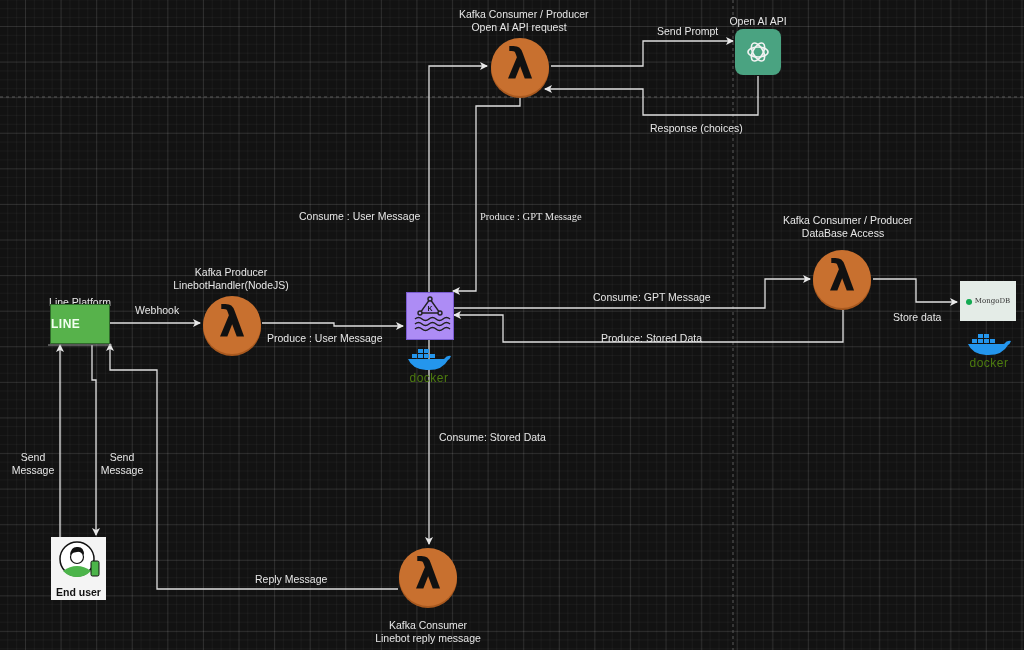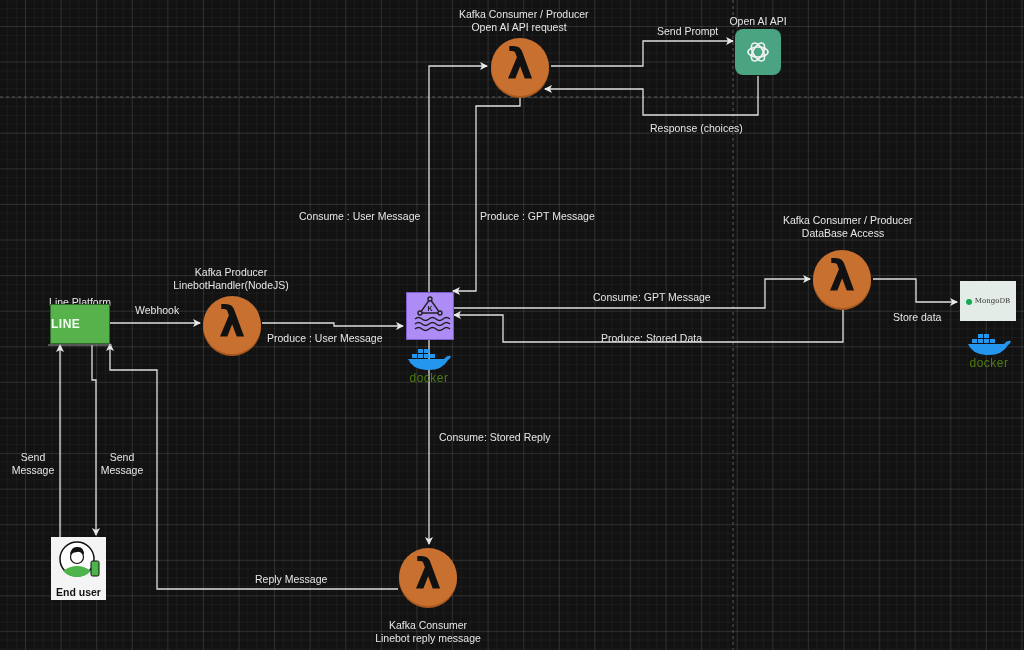--- a/index.html
+++ b/index.html
@@ -171,24 +171,24 @@
     <circle cx="26" cy="20" r="6.5" fill="#fff" stroke="#111" stroke-width="1.2"></circle>
     <path d="M19,18 q1,-9 8,-8 q6,0 6,8 q-3,-4 -7,-3 q-4,0 -7,3 Z" fill="#111"></path>
     <rect x="40" y="24" width="8" height="15" rx="1.5" fill="#4cb44a" stroke="#111" stroke-width="1"></rect>
   </svg>
   <div class="cap">End user</div>
 </div>
 
 <div class="lbl left" style="left:135px;top:304px;">Webhook</div>
 <div class="lbl left" style="left:267px;top:304px;margin-top:28px;">Produce : User Message</div>
 <div class="lbl left" style="left:299px;top:210px;">Consume : User Message</div>
-<div class="lbl left" style="left:480px;top:210px;">Produce : GPT Message</div>
+<div class="lbl left" style="left:480px;top:210px;font-family:Liberation Serif, serif;">Produce : GPT Message</div>
 <div class="lbl left" style="left:657px;top:25px;">Send Prompt</div>
 <div class="lbl left" style="left:650px;top:122px;">Response (choices)</div>
 <div class="lbl left" style="left:593px;top:291px;">Consume: GPT Message</div>
 <div class="lbl left" style="left:601px;top:332px;">Produce: Stored Data</div>
 <div class="lbl left" style="left:893px;top:311px;">Store data</div>
-<div class="lbl left" style="left:439px;top:431px;">Consume: Stored Reply</div>
+<div class="lbl left" style="left:439px;top:431px;">Consume: Stored Data</div>
 <div class="lbl left" style="left:255px;top:573px;">Reply Message</div>
 <div class="lbl" style="left:4px;top:451px;width:58px;">Send</div>
 <div class="lbl" style="left:4px;top:464px;width:58px;">Message</div>
 <div class="lbl" style="left:93px;top:451px;width:58px;">Send</div>
 <div class="lbl" style="left:93px;top:464px;width:58px;">Message</div>
 
 </body></html>

